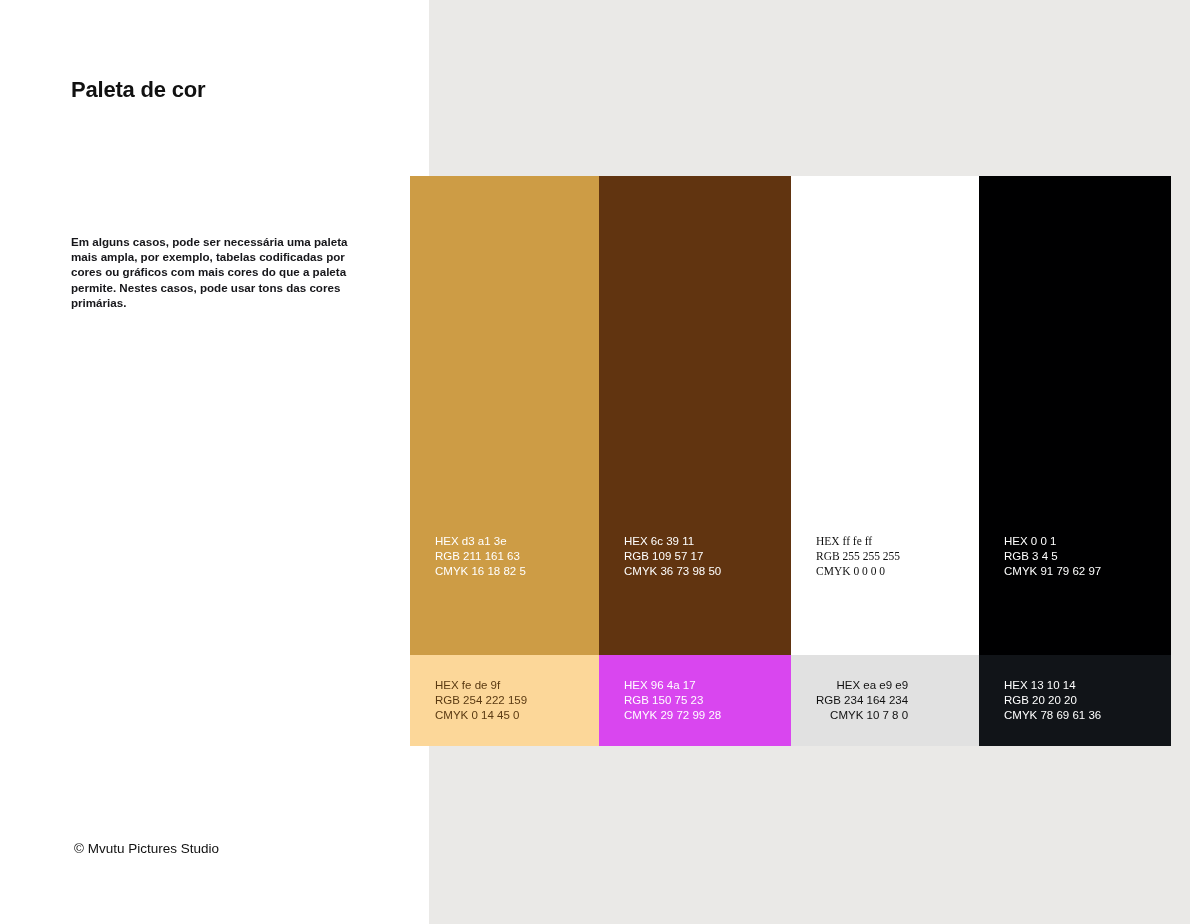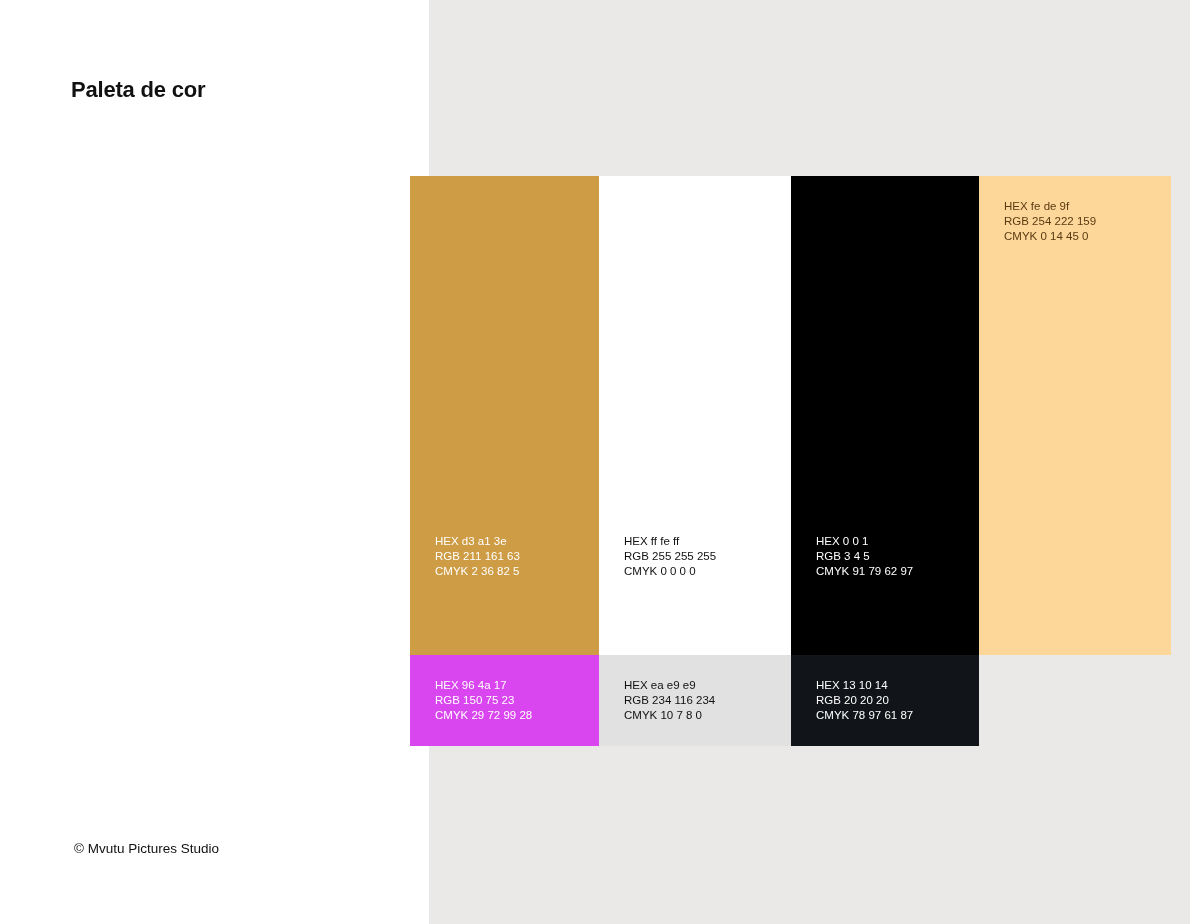--- a/index.html
+++ b/index.html
@@ -78,37 +78,45 @@
 </head>
 <body>
 
 <div id="page">
 
   <div id="right-panel" style="background: rgb(234, 233, 231);"></div>
 
   <div id="left-col" style="background: rgb(255, 255, 255);">
     <h1 id="page-title">Paleta de cor</h1>
 
+    <p id="intro-paragraph">Em alguns casos, pode ser necessária uma paleta mais ampla, por exemplo, tabelas codificadas por cores ou gráficos com mais cores do que a paleta permite. Nestes casos, pode usar tons das cores primárias.</p>
 
     <div id="footer-credit">© Mvutu Pictures Studio</div>
   </div>
 
   <div id="swatch-grid">
 
     <div class="swatch row-top" style="background: rgb(205, 156, 69);">
       <div class="swatch-info" style="color: rgb(255, 255, 255);">
         <span class="swatch-line">HEX d3 a1 3e</span>
         <span class="swatch-line">RGB 211 161 63</span>
-        <span class="swatch-line">CMYK 2 36 82 5</span>
+        <span class="swatch-line">CMYK 16 18 82 5</span>
       </div>
     </div>
 
+    <div class="swatch row-top" style="background: rgb(97, 52, 16);">
+      <div class="swatch-info" style="color: rgb(255, 255, 255);">
+        <span class="swatch-line">HEX 6c 39 11</span>
+        <span class="swatch-line">RGB 109 57 17</span>
+        <span class="swatch-line">CMYK 36 73 98 50</span>
+      </div>
+    </div>
 
     <div class="swatch row-top" style="background: rgb(255, 255, 255);">
-      <div class="swatch-info" style="color: rgb(17, 17, 17);">
+      <div class="swatch-info" style="color: rgb(17, 17, 17); font-family: Liberation Serif, serif;">
         <span class="swatch-line">HEX ff fe ff</span>
         <span class="swatch-line">RGB 255 255 255</span>
         <span class="swatch-line">CMYK 0 0 0 0</span>
       </div>
     </div>
 
     <div class="swatch row-top" style="background: rgb(0, 0, 1);">
       <div class="swatch-info" style="color: rgb(255, 255, 255); margin-top: 32px;">
         <span class="swatch-line">HEX 0 0 1</span>
         <span class="swatch-line">RGB 3 4 5</span>
@@ -126,29 +134,29 @@
 
     <div class="swatch row-bottom" style="background: #d946ef;">
       <div class="swatch-info" style="color: rgb(255, 255, 255);">
         <span class="swatch-line">HEX 96 4a 17</span>
         <span class="swatch-line">RGB 150 75 23</span>
         <span class="swatch-line">CMYK 29 72 99 28</span>
       </div>
     </div>
 
     <div class="swatch row-bottom" style="background: rgb(225, 225, 225);">
-      <div class="swatch-info" style="color: rgb(17, 17, 17);">
+      <div class="swatch-info" style="color: rgb(17, 17, 17); text-align: right;">
         <span class="swatch-line">HEX ea e9 e9</span>
-        <span class="swatch-line">RGB 234 116 234</span>
+        <span class="swatch-line">RGB 234 164 234</span>
         <span class="swatch-line">CMYK 10 7 8 0</span>
       </div>
     </div>
 
     <div class="swatch row-bottom" style="background: rgb(17, 20, 24);">
       <div class="swatch-info" style="color: rgb(255, 255, 255);">
         <span class="swatch-line">HEX 13 10 14</span>
         <span class="swatch-line">RGB 20 20 20</span>
-        <span class="swatch-line">CMYK 78 97 61 87</span>
+        <span class="swatch-line">CMYK 78 69 61 36</span>
       </div>
     </div>
 
   </div>
 </div>
 
 </body></html>

